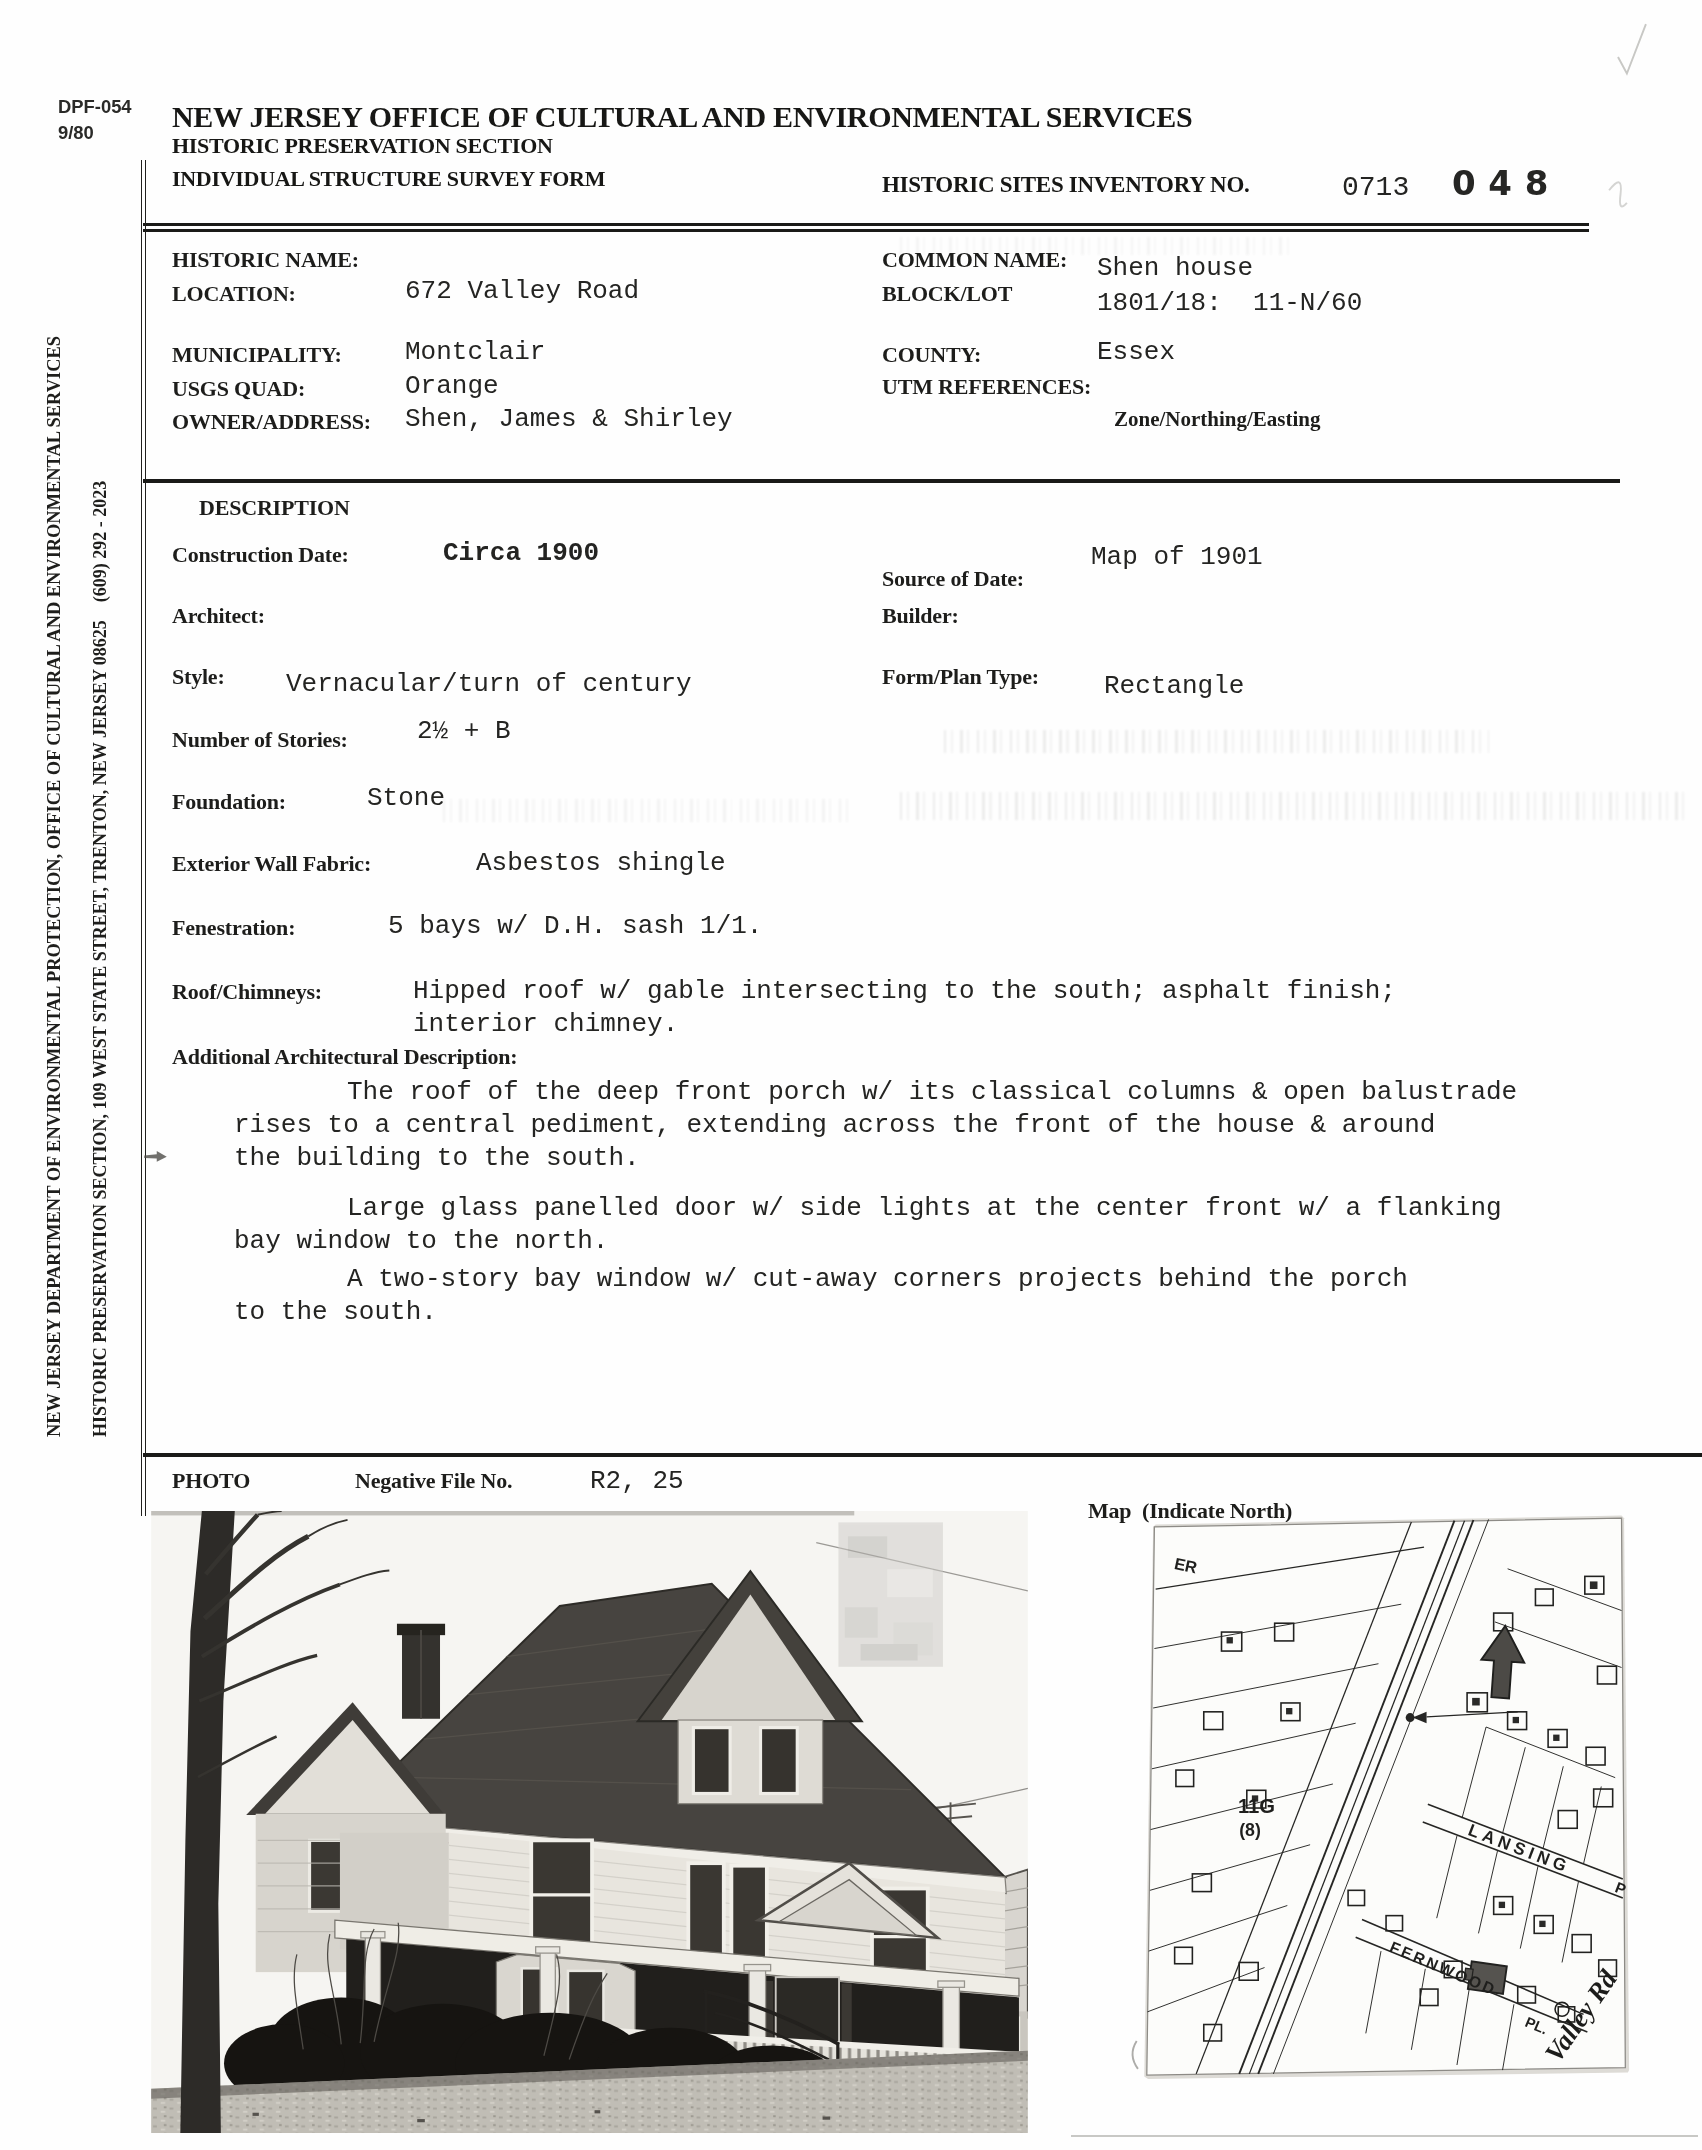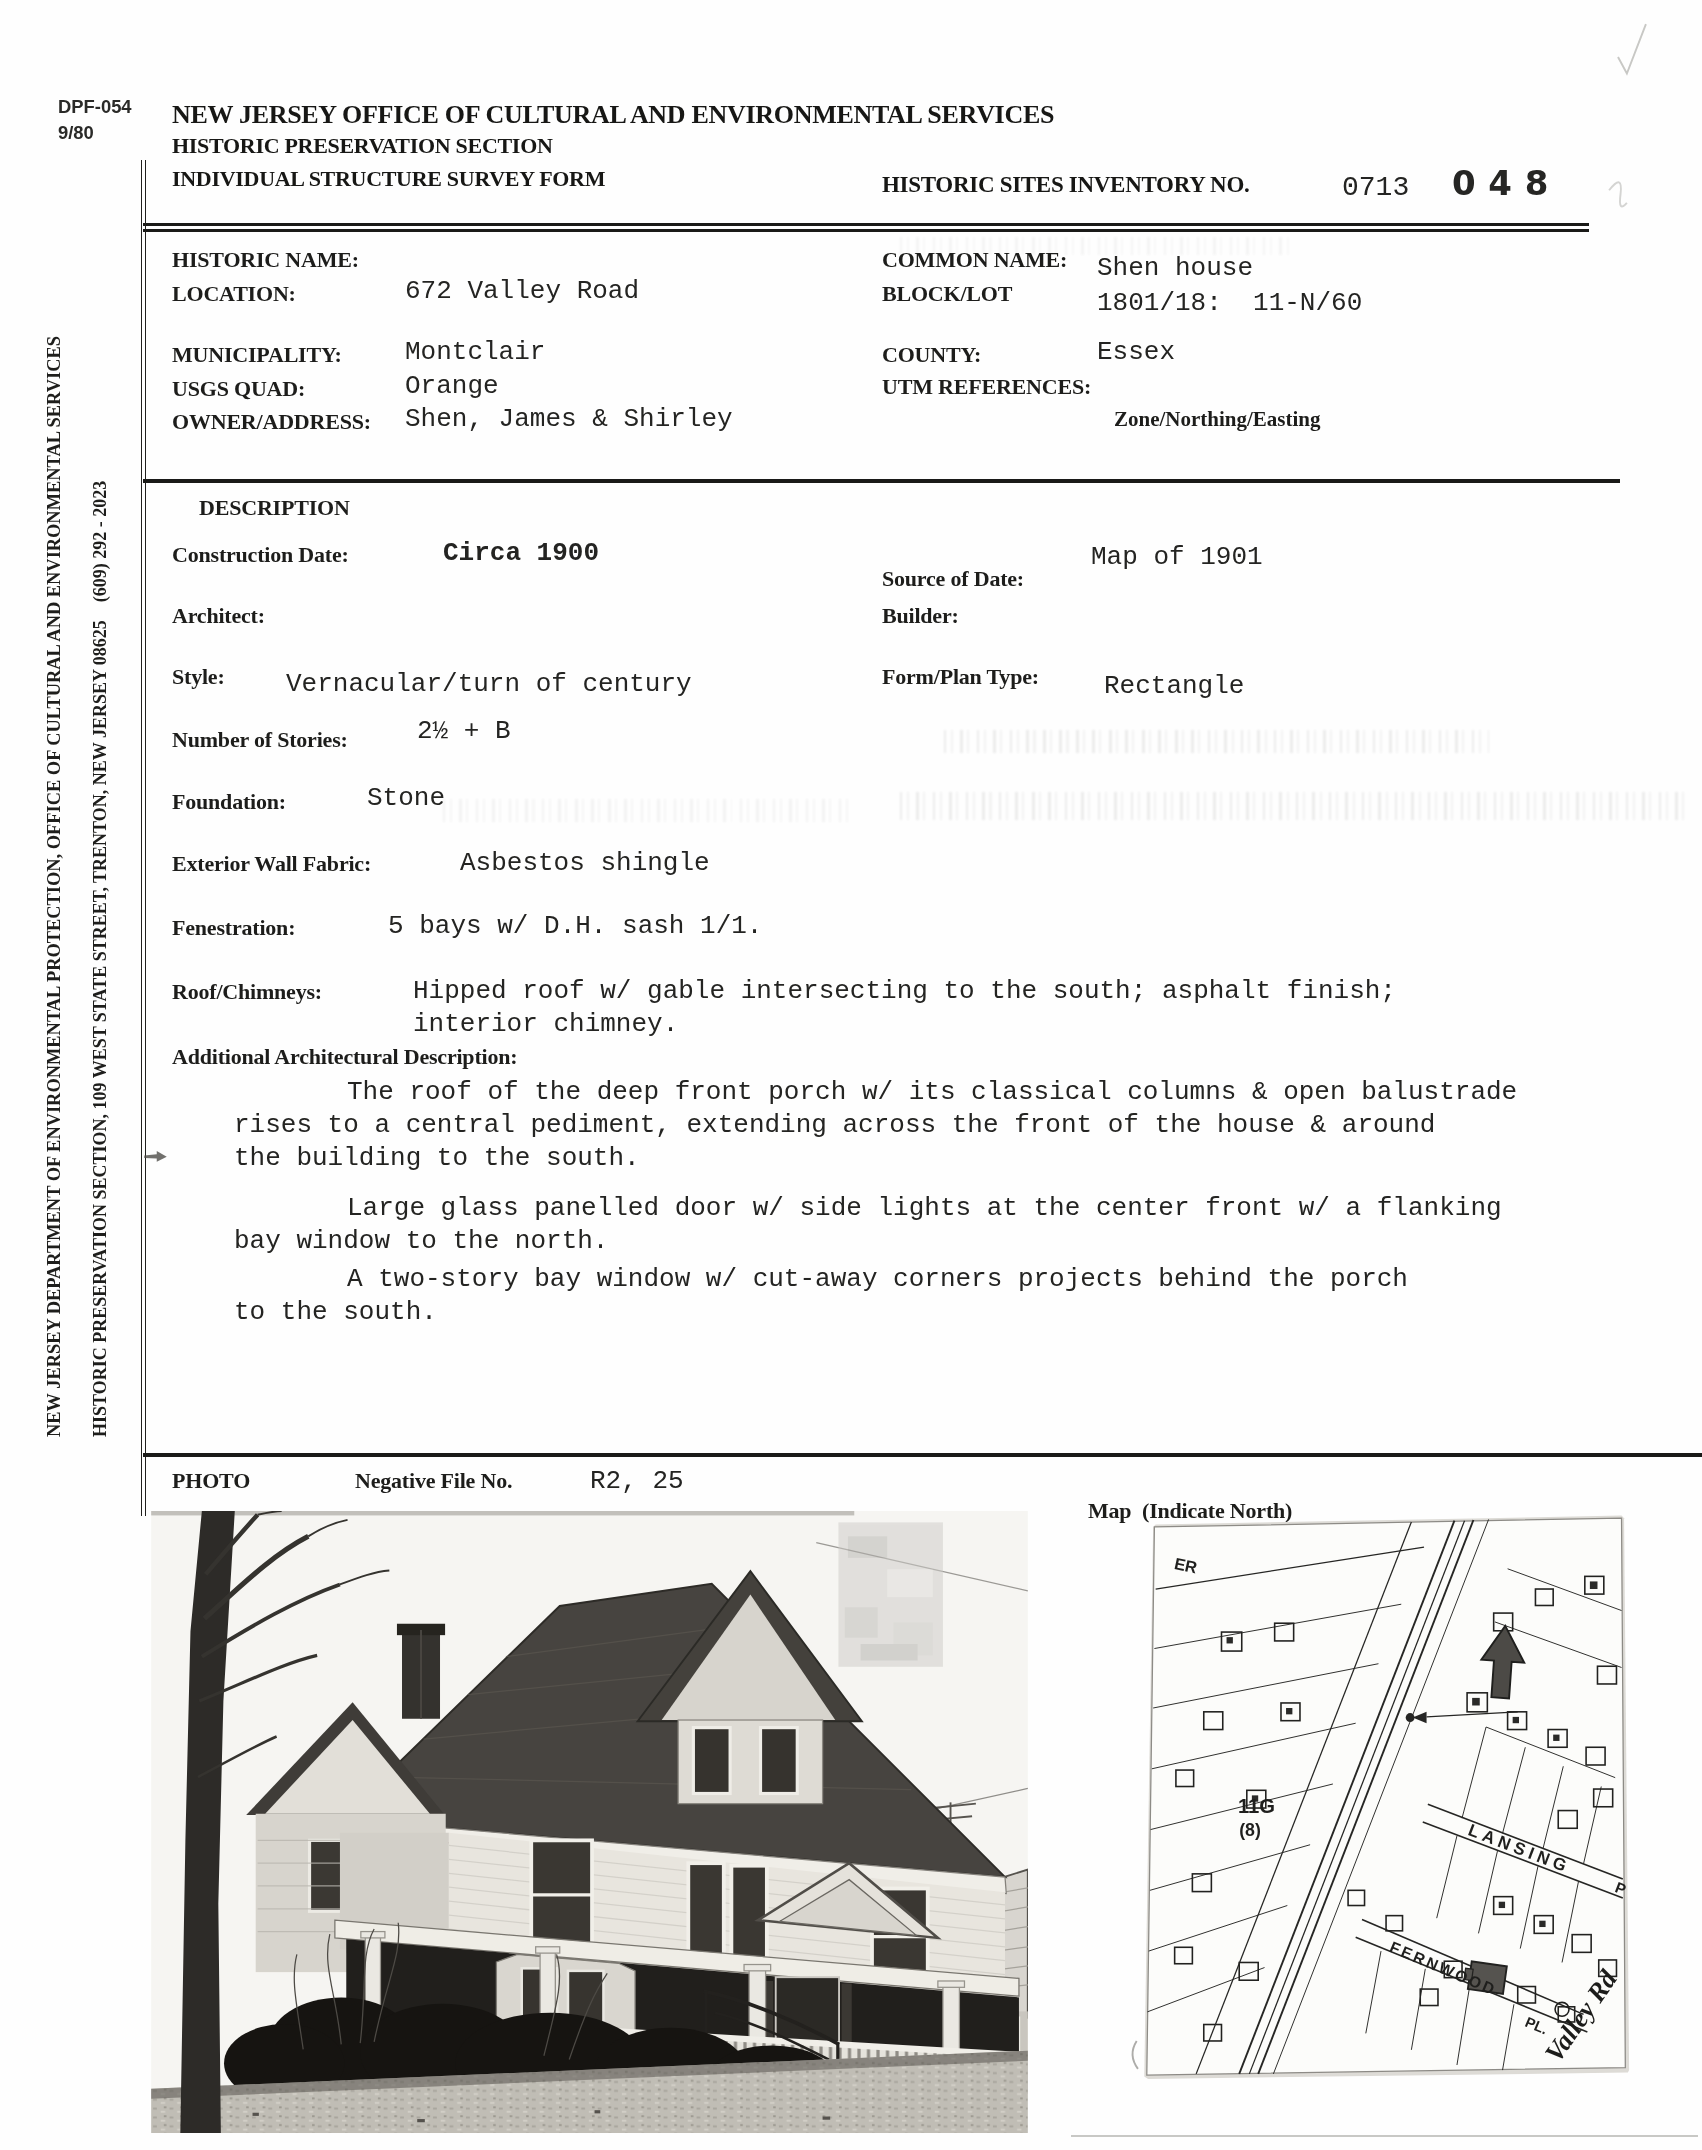--- a/index.html
+++ b/index.html
@@ -1,21 +1,21 @@
 <!DOCTYPE html>
 <html style="font-size:10px"><head>
 <meta charset="utf-8">
 <style>
   html,body{margin:0;padding:0;background:#e8e8e6;}
   #page{position:relative;width:1702px;height:2151px;background:#fefefe;overflow:hidden;
         font-family:"Liberation Serif",serif;color:#1b1b1a;}
   .abs{position:absolute;white-space:pre;}
   .lbl{font-family:"Liberation Serif",serif;font-weight:700;font-size:22px;color:#1d1d1b;letter-spacing:-0.2px;}
   .lbl-sm{font-family:"Liberation Serif",serif;font-weight:700;font-size:21px;color:#1d1d1b;}
-  .hdr{font-family:"Liberation Serif",serif;font-weight:700;font-size:26px;letter-spacing:-0.3px;color:#171715;}
+  .hdr{font-family:"Liberation Serif",serif;font-weight:700;font-size:30px;letter-spacing:-0.3px;color:#171715;}
   .val{font-family:"Liberation Mono","DejaVu Sans Mono",monospace;font-size:26px;color:#242422;letter-spacing:0px;}
   .val-stamp{font-family:"DejaVu Sans",sans-serif;font-weight:700;font-size:34px;letter-spacing:12.7px;color:#262624;}
   .code{font-family:"Liberation Sans",sans-serif;font-weight:600;font-size:18.4px;color:#2a2a28;}
   .rule{position:absolute;background:#1a1a18;}
   .dblrule{position:absolute;height:3.2px;border-top:3.2px solid #1a1a18;border-bottom:3.2px solid #1a1a18;background:transparent;}
   .vdbl{position:absolute;width:2.5px;border-left:1.9px solid #1f1f1d;border-right:1.9px solid #1f1f1d;background:transparent;}
   .sidebar-line{font-family:"Liberation Serif",serif;font-weight:700;color:#1e1e1c;
                 transform:rotate(-90deg);transform-origin:left top;}
   .ghost{position:absolute;opacity:.28;filter:blur(1.3px);
          background:repeating-linear-gradient(90deg, rgba(60,60,58,.35) 0 2.5px, transparent 2.5px 7px,
@@ -81,21 +81,21 @@
   <div class="abs lbl" style="left:882px;top:664px;">Form/Plan Type:</div>
   <div class="abs val" style="left:1104px;top:671px;">Rectangle</div>
 
   <div class="abs lbl" style="left:172px;top:727px;">Number of Stories:</div>
   <div class="abs val" style="left:417px;top:716px;">2½ + B</div>
 
   <div class="abs lbl" style="left:172px;top:789px;">Foundation:</div>
   <div class="abs val" style="left:367px;top:783px;">Stone</div>
 
   <div class="abs lbl" style="left:172px;top:851px;">Exterior Wall Fabric:</div>
-  <div class="abs val" style="left:460px;top:848px;">Asbestos shingle</div>
+  <div class="abs val" style="left:476px;top:848px;">Asbestos shingle</div>
 
   <div class="abs lbl" style="left:172px;top:915px;">Fenestration:</div>
   <div class="abs val" style="left:388px;top:911px;">5 bays w/ D.H. sash 1/1.</div>
 
   <div class="abs lbl" style="left:172px;top:979px;">Roof/Chimneys:</div>
   <div class="abs val" style="left:413px;top:976px;">Hipped roof w/ gable intersecting to the south; asphalt finish;</div>
   <div class="abs val" style="left:413px;top:1009px;">interior chimney.</div>
 
   <div class="abs lbl" style="left:172px;top:1044px;">Additional Architectural Description:</div>
   <div class="abs val" style="left:347px;top:1077px;">The roof of the deep front porch w/ its classical columns &amp; open balustrade</div>

